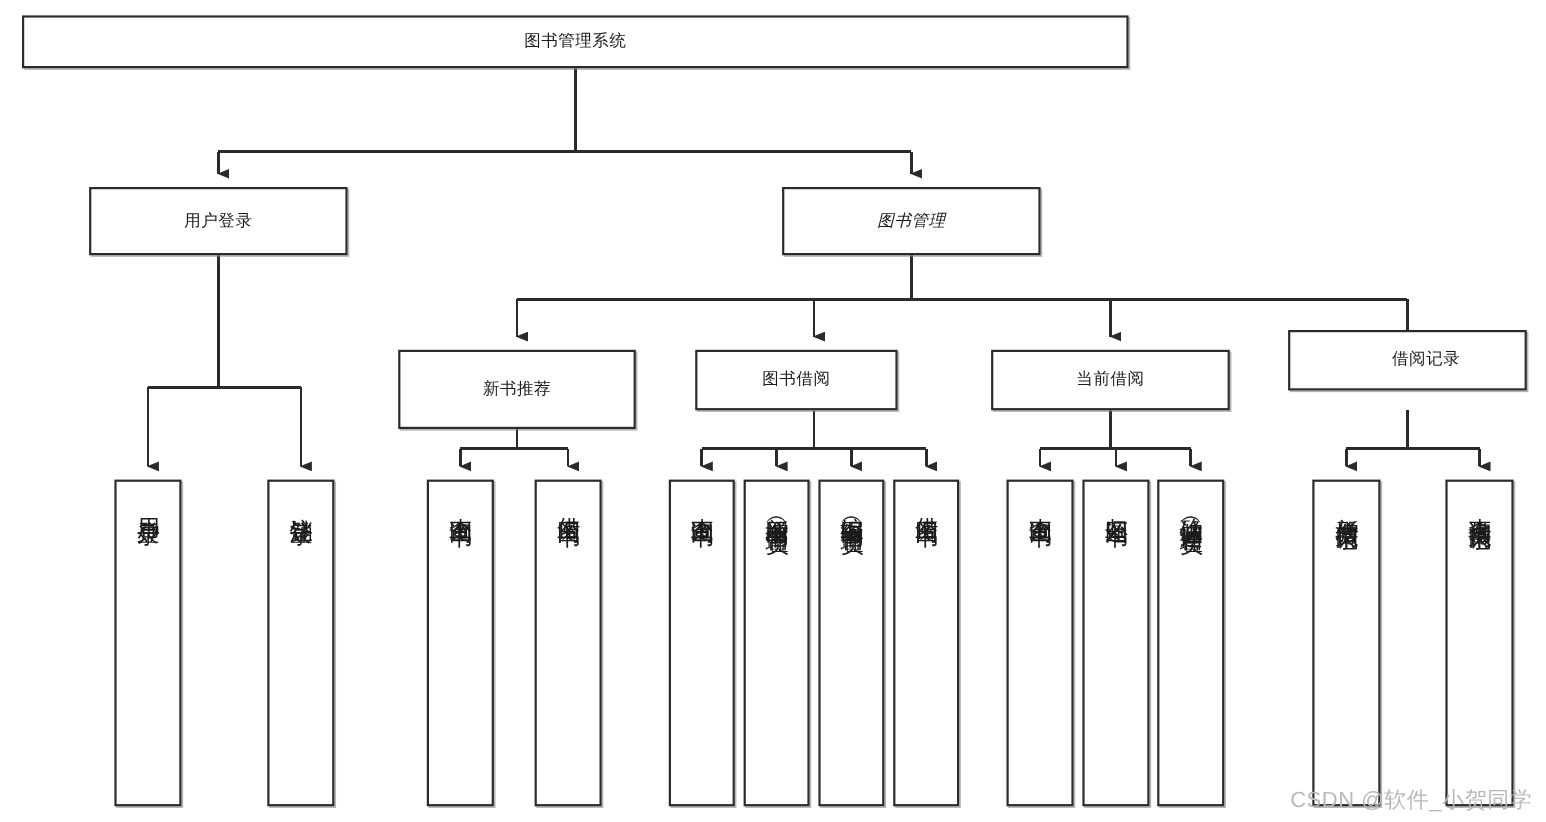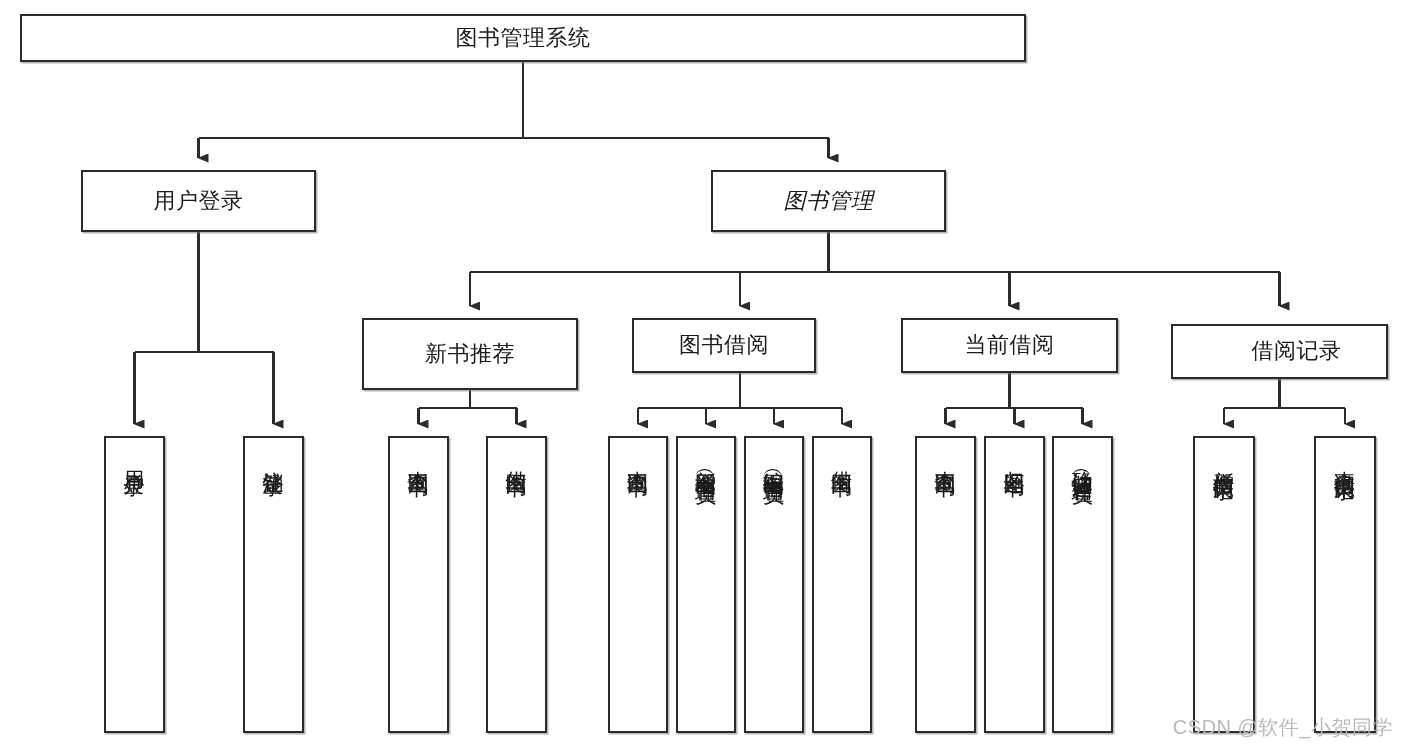--- a/index.html
+++ b/index.html
@@ -32,21 +32,21 @@
     background: #ffffff;
     border: 2px solid #2b2b2b;
     box-shadow: 1.5px 1.5px 0 0 rgba(120,120,120,0.55);
     display: flex;
     align-items: center;
     justify-content: center;
     overflow: hidden;
   }
   .node-label {
     color: #1b1b1b;
-    font-size: 22px;
+    font-size: 15px;
     line-height: 1.12;
     letter-spacing: 0.5px;
     white-space: nowrap;
     text-align: center;
   }
   .node-box.vertical {
     align-items: flex-start;
     justify-content: center;
     padding-top: 16px;
   }
@@ -130,21 +130,21 @@
       </div>
       <div class="node-box" style="left: 362px; top: 318px; width: 216px; height: 72px;">
         <span class="node-label">新书推荐</span>
       </div>
       <div class="node-box" style="left: 632px; top: 318px; width: 184px; height: 55px;">
         <span class="node-label">图书借阅</span>
       </div>
       <div class="node-box" style="left: 901px; top: 318px; width: 217px; height: 55px;">
         <span class="node-label">当前借阅</span>
       </div>
-      <div class="node-box" style="left: 1171px; top: 324px; width: 217px; height: 55px; padding-left: 34px;">
+      <div class="node-box" style="left: 1171px; top: 300px; width: 217px; height: 55px; padding-left: 34px;">
         <span class="node-label">借阅记录</span>
       </div>
       <div class="node-box vertical" style="left: 104px; top: 436px; width: 61px; height: 297px;">
         <span class="node-label">用户登录</span>
       </div>
       <div class="node-box vertical" style="left: 243px; top: 436px; width: 61px; height: 297px;">
         <span class="node-label">注销登录</span>
       </div>
       <div class="node-box vertical" style="left: 388px; top: 436px; width: 61px; height: 297px;">
         <span class="node-label">查询图书</span>

